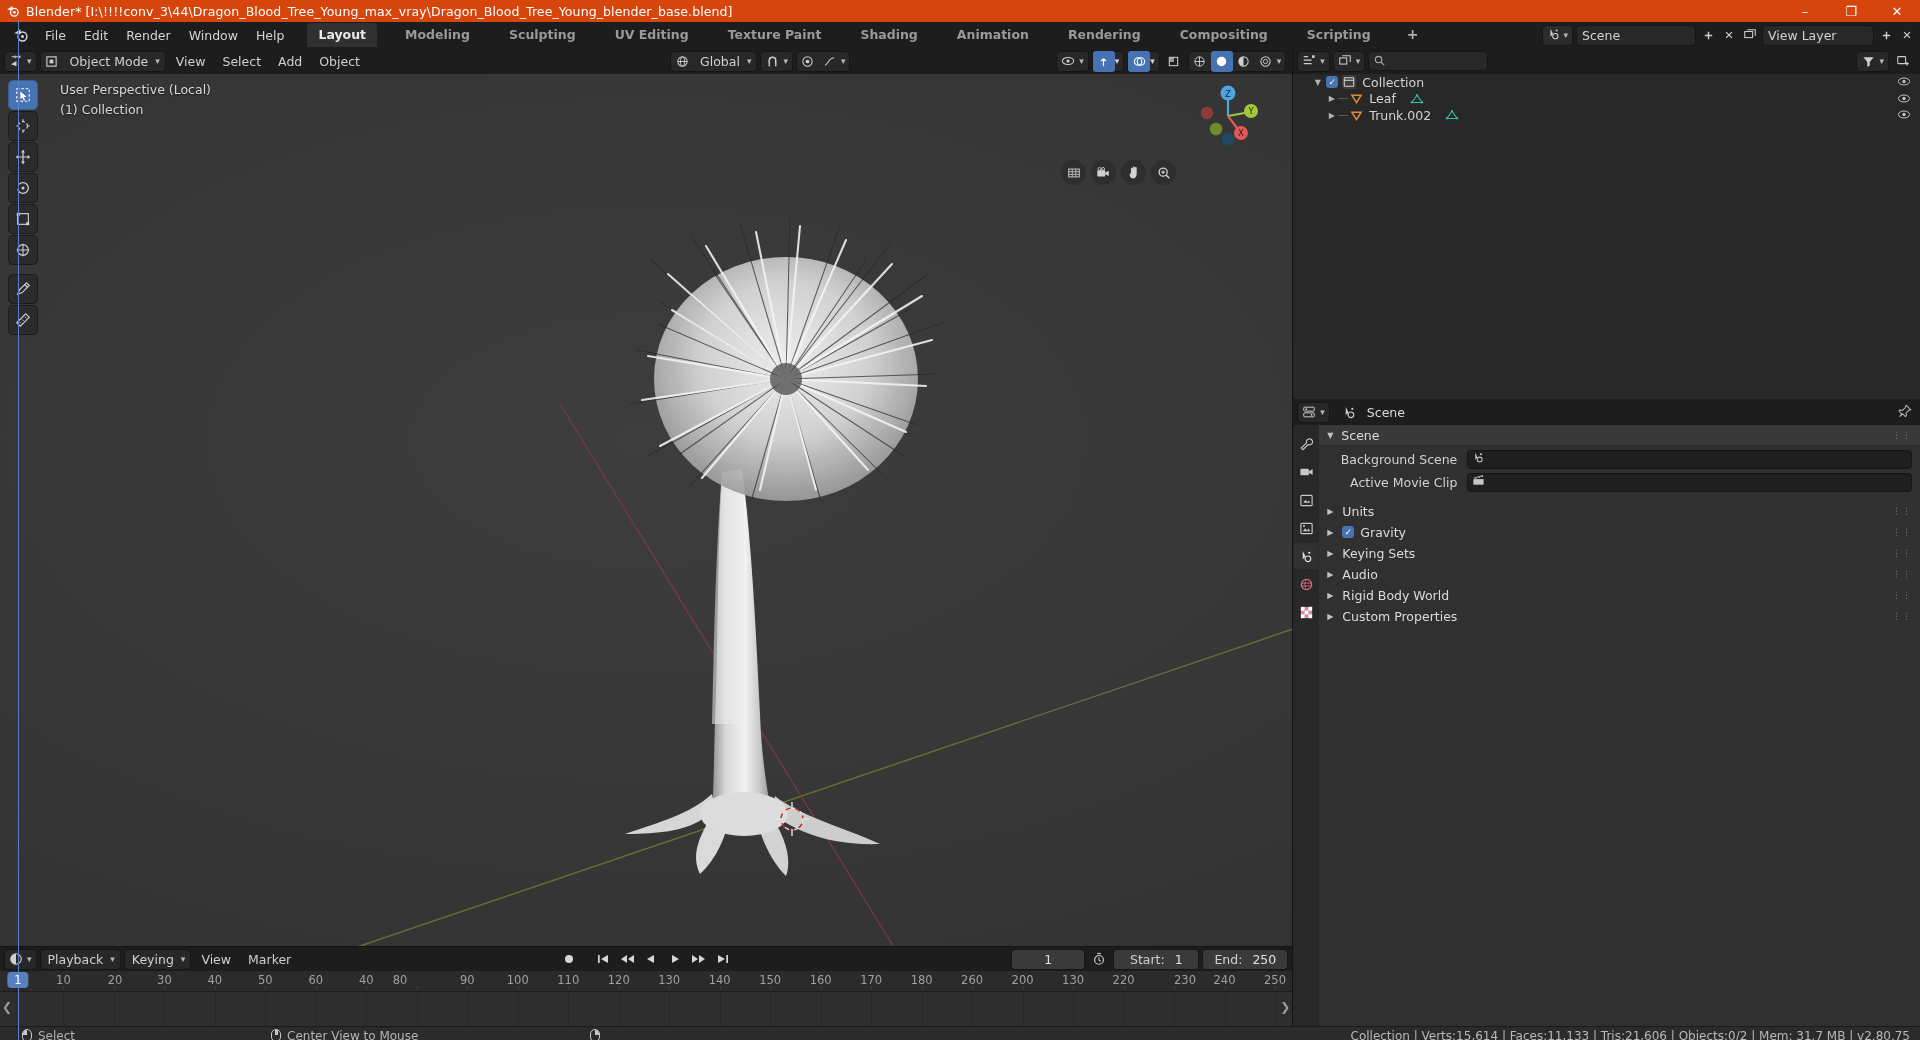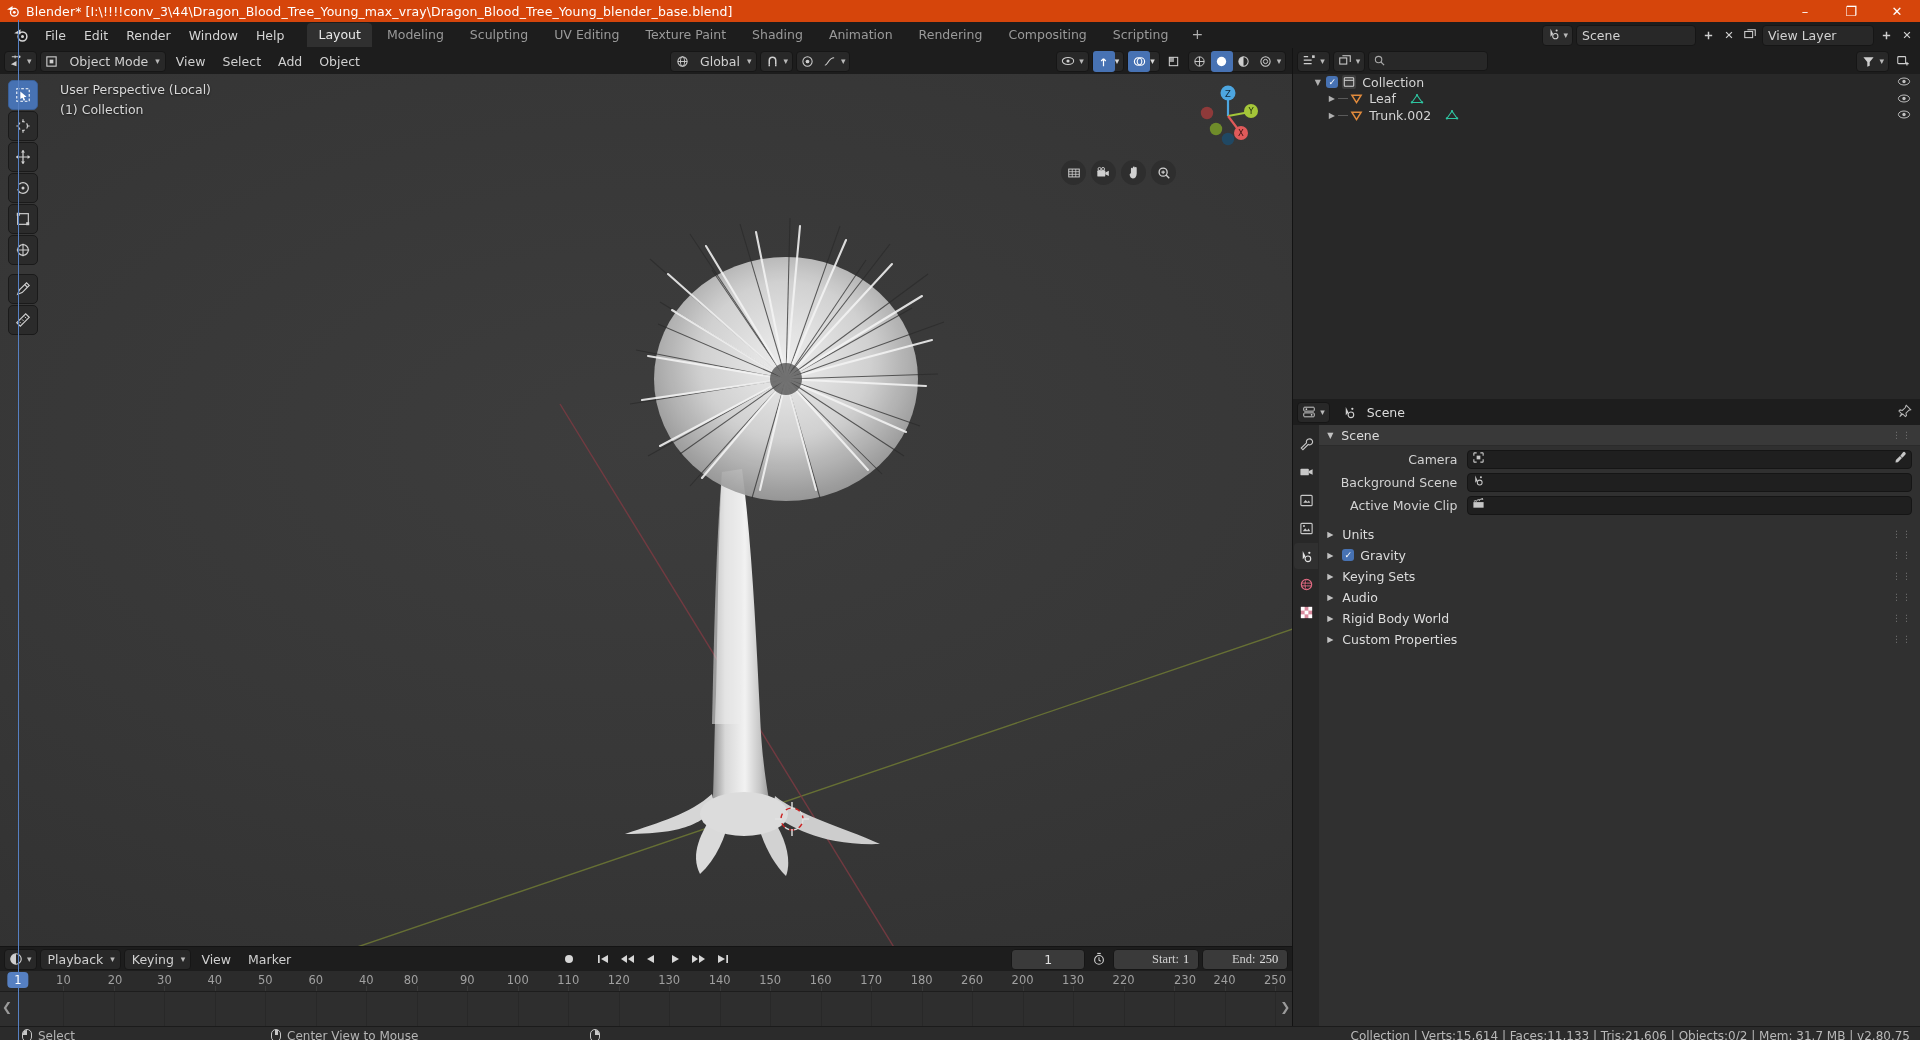--- a/index.html
+++ b/index.html
@@ -16,21 +16,21 @@
   #winbtns { position:absolute; right:0; top:0; height:22px; display:flex; }
   #winbtns div { width:46px; height:22px; display:flex; align-items:center;
     justify-content:center; color:#fff; font-size:13px; }
 
   
   #topbar { height:26px; background:#1d1d1d; display:flex; align-items:center;
     padding:0 4px; gap:0px; position:relative; }
   #topbar .bicon { width:22px; height:22px; display:flex; align-items:center;
     justify-content:center; margin:0 4px 0 6px; }
   .mnu { padding:3px 9px; font-size:12.5px; color:#d4d4d4; border-radius:3px; white-space:nowrap;}
-  #wstabs { display:flex; margin-left:14px; gap:4px; }
+  #wstabs { display:flex; margin-left:14px; gap:17px;font-weight:bold; }
   .wtab { padding:4px 11px 5px; font-size:12.5px; color:#9a9a9a; border-radius:4px 4px 0 0;
     white-space:nowrap; }
   .wtab.active { background:#303030; color:#e8e8e8; }
   .wtab.plus { color:#b0b0b0; padding:3px 8px; font-size:14px; }
   #topright { position:absolute; right:4px; top:2px; height:22px; display:flex;
     align-items:center; gap:3px; }
   .fld { background:#282828; border:1px solid #161616; border-radius:4px; height:21px;
     display:flex; align-items:center; padding:0 5px; gap:4px; }
   .fld .txt { font-size:12.5px; color:#d2d2d2; }
   .idbtn { background:#2c2c2c; border:1px solid #161616; border-radius:4px; height:21px;
@@ -87,21 +87,21 @@
   #playline { position:absolute; top:20px; bottom:0; width:1px; background:#5680c2; z-index:2;}
   #tlbody { flex:1; background:#2e2e2e; position:relative; }
   .tlcol { position:absolute; top:0; bottom:0; width:1px; background:#282828; }
   #tlleftarrow { position:absolute; left:2px; top:8px; color:#9a9a9a; font-size:12px; }
   #tlrightarrow{ position:absolute; right:2px; top:8px; color:#9a9a9a; font-size:12px; }
   #tlcenter { position:absolute; left:50%; transform:translateX(-50%); display:flex;
     align-items:center; gap:2px; }
   #tlright { position:absolute; right:4px; display:flex; align-items:center; gap:3px; }
   .numfld { background:#3a3a3a; border:1px solid #161616; border-radius:4px; height:21px;
     display:flex; align-items:center; justify-content:center; font-size:12.5px; color:#e0e0e0;}
-  .numfld.lbl { justify-content:flex-end; padding:0 9px; gap:4px;font-family:Liberation Serif, serif;}
+  .numfld.lbl { justify-content:center; padding:0 9px; gap:10px;}
   .numfld .k { color:#d0d0d0; }
 
   
   #outhdr { height:26px; background:#1d1d1d; display:flex; align-items:center; padding:0 4px;
     gap:3px; position:relative;}
   #searchbox { background:#282828; border:1px solid #161616; border-radius:4px; height:20px;
     width:120px; display:flex; align-items:center; padding:0 5px; }
   #outliner { height:325px; background:#282828; overflow:hidden; position:relative; }
   .orow { height:16.5px; display:flex; align-items:center; font-size:12.5px; color:#d4d4d4;
     position:relative; padding-right:8px; }
@@ -661,21 +661,21 @@
           <span class="tick" style="left: 164.398px;">30</span>
           <span class="tickline" style="left: 164.398px;"></span>
           <span class="tick" style="left: 214.88px;">40</span>
           <span class="tickline" style="left: 214.88px;"></span>
           <span class="tick" style="left: 265.361px;">50</span>
           <span class="tickline" style="left: 265.361px;"></span>
           <span class="tick" style="left: 315.843px;">60</span>
           <span class="tickline" style="left: 315.843px;"></span>
           <span class="tick" style="left: 366.325px;">40</span>
           <span class="tickline" style="left: 366.325px;"></span>
-          <span class="tick" style="left: 411px;">80</span>
+          <span class="tick" style="left: 400px;">80</span>
           <span class="tickline" style="left: 416.807px;"></span>
           <span class="tick" style="left: 467.289px;">90</span>
           <span class="tickline" style="left: 467.289px;"></span>
           <span class="tick" style="left: 517.771px;">100</span>
           <span class="tickline" style="left: 517.771px;"></span>
           <span class="tick" style="left: 568.253px;">110</span>
           <span class="tickline" style="left: 568.253px;"></span>
           <span class="tick" style="left: 618.735px;">120</span>
           <span class="tickline" style="left: 618.735px;"></span>
           <span class="tick" style="left: 669.217px;">130</span>
@@ -941,36 +941,20 @@
         </div>
       </div>
 
       <div id="propmain">
         <div class="panelhdr">
           <span class="tri">▼</span>
           <span>Scene</span>
           <span class="grip">⋮⋮</span>
         </div>
 
-        <div class="prow">
-          <span class="lab">Camera</span>
-          <span class="pfield">
-            <span>
-              <svg width="13" height="13" viewBox="0 0 14 14">
-                <path d="M2 2h3M2 2v3M12 2H9M12 2v3M2 12h3M2 12V9M12 12H9M12 12V9" stroke="#c6c6c6" stroke-width="1.2" fill="none"></path>
-                <rect x="5" y="5" width="4" height="4" fill="#c6c6c6"></rect>
-              </svg>
-            </span>
-            <span class="eyedrop">
-              <svg width="13" height="13" viewBox="0 0 14 14">
-                <path d="M9.5 1.5a1.8 1.8 0 012.6 2.6L9 7.2l-2.2-2.2zM6.4 5.4l2.2 2.2-4.4 4.4-2.6.4.4-2.6z" fill="#c6c6c6"></path>
-              </svg>
-            </span>
-          </span>
-        </div>
 
         <div class="prow">
           <span class="lab">Background Scene</span>
           <span class="pfield">
             <span>
               <svg width="13" height="13" viewBox="0 0 14 14">
                 <path d="M3.5 1.5 L6 7 L3.5 9.5 Z" fill="#c6c6c6"></path>
                 <circle cx="8.3" cy="9.2" r="2.6" fill="none" stroke="#c6c6c6" stroke-width="1.1"></circle>
                 <circle cx="9.6" cy="3.4" r="1.1" fill="#c6c6c6"></circle>
               </svg>

